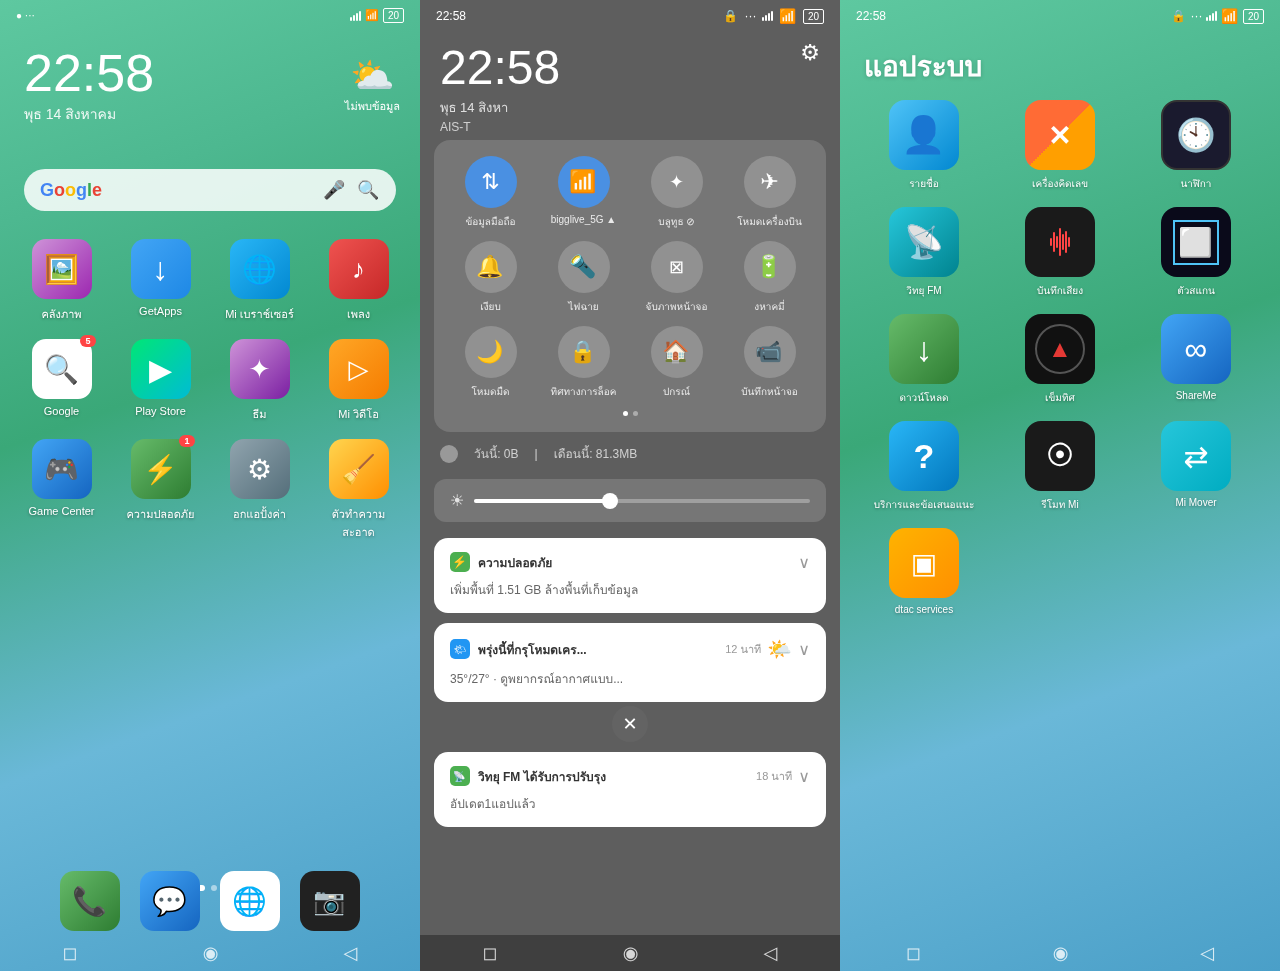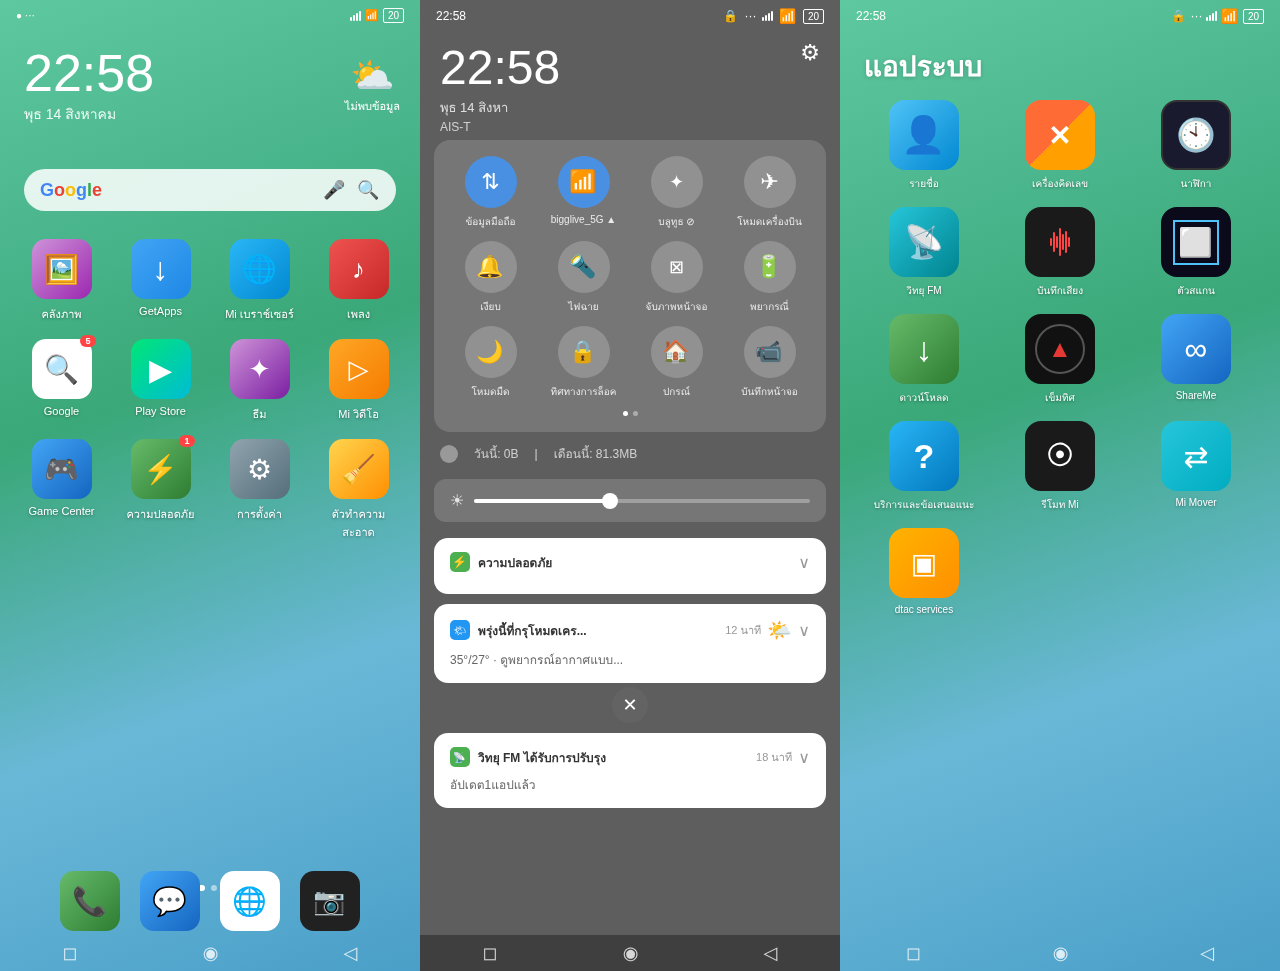--- a/index.html
+++ b/index.html
@@ -617,21 +617,21 @@
       <div class="app-icon" style="background:linear-gradient(135deg,#66BB6A,#2E7D32);position:relative;">
         <div class="badge">1</div>
         <span style="color:white;font-size:28px;">⚡</span>
       </div>
       <span class="app-label">ความปลอดภัย</span>
     </div>
     <div class="app-item">
       <div class="app-icon" style="background:linear-gradient(135deg,#90A4AE,#546E7A);">
         <span style="color:white;font-size:28px;">⚙</span>
       </div>
-      <span class="app-label">การตั้งค่า</span>
+      <span class="app-label">อกแอปั้งค่า</span>
     </div>
     <div class="app-item">
       <div class="app-icon" style="background:linear-gradient(135deg,#FFD54F,#FF8F00);">
         <span>🧹</span>
       </div>
       <span class="app-label">ตัวทำความสะอาด</span>
     </div>
   </div>
 
   <div class="dots-indicator">
@@ -730,21 +730,21 @@
       <div class="toggle-item">
         <div class="toggle-circle">🔦</div>
         <span class="toggle-label">ไฟฉาย</span>
       </div>
       <div class="toggle-item">
         <div class="toggle-circle" style="font-size:18px;">⊠</div>
         <span class="toggle-label">จับภาพหน้าจอ</span>
       </div>
       <div class="toggle-item">
         <div class="toggle-circle">🔋</div>
-        <span class="toggle-label">พยากรณี่</span>
+        <span class="toggle-label">งหาคมี่</span>
       </div>
     </div>
 
     <div class="toggle-grid">
       <div class="toggle-item">
         <div class="toggle-circle">🌙</div>
         <span class="toggle-label">โหมดมืด</span>
       </div>
       <div class="toggle-item">
         <div class="toggle-circle">🔒</div>
@@ -786,20 +786,21 @@
     <div class="notif-card">
       <div class="notif-header">
         <div class="notif-app-row">
           <div class="notif-app-icon" style="background:#4CAF50;">
             <span style="color:white;font-size:12px;">⚡</span>
           </div>
           <span class="notif-app-name">ความปลอดภัย</span>
         </div>
         <span class="notif-chevron">∨</span>
       </div>
+      <div class="notif-body">เพิ่มพื้นที่ 1.51 GB  ล้างพื้นที่เก็บข้อมูล</div>
     </div>
 
     <div style="position:relative;margin-bottom:50px;">
       <div class="notif-card" style="margin-bottom:0;">
         <div class="notif-header">
           <div class="notif-app-row">
             <div class="notif-app-icon" style="background:#2196F3;">
               <span style="color:white;font-size:10px;">🌤</span>
             </div>
             <span class="notif-app-name">พรุ่งนี้ที่กรุโหมดเคร...</span>

